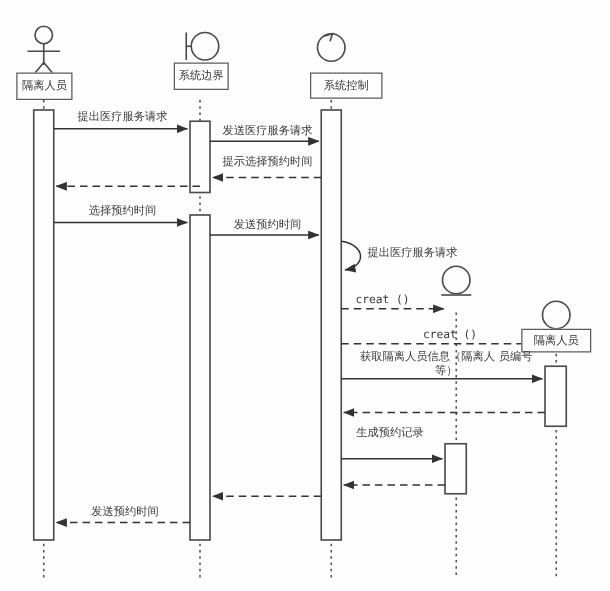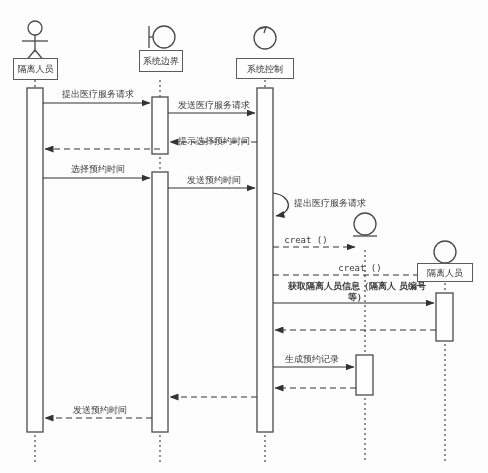--- a/index.html
+++ b/index.html
@@ -31,21 +31,20 @@
     letter-spacing: 0px;
   }
   .lbl.center {
     text-align: center;
     transform: translateX(-50%);
   }
   .lbl.two-line {
     white-space: normal;
     text-align: center;
     line-height: 11px;
-    font-weight: bold;
   }
   .head-box {
     position: absolute;
     box-sizing: border-box;
     border: 1.2px solid #5b5b5b;
     background: #fefefe;
     font-size: 9px;
     color: #333333;
     text-align: center;
     display: flex;
@@ -159,49 +158,49 @@
   </svg>
 
   <div class="head-box" style="left:13px; top:58px; width:45px; height:22px;">
     <span>隔离人员</span>
   </div>
 
   <div class="head-box" style="left:139px; top:50px; width:44px; height:22px;text-align:right;">
     <span>系统边界</span>
   </div>
 
-  <div class="head-box" style="left:236px; top:58px; width:58px; height:21px;">
+  <div class="head-box" style="left:248px; top:58px; width:58px; height:21px;">
     <span>系统控制</span>
   </div>
 
 
   <div class="head-box" style="left:417px; top:263px; width:56px; height:19px;">
     <span>隔离人员</span>
   </div>
 
   <div class="lbl center" style="left:98px; top:89px;">提出医疗服务请求</div>
 
   <div class="lbl center" style="left:214px; top:100px;">发送医疗服务请求</div>
 
-  <div class="lbl center" style="left:214px; top:136px;text-align:center;">提示选择预约时间</div>
+  <div class="lbl center" style="left:214px; top:125px;text-align:center;">提示选择预约时间</div>
 
 
   <div class="lbl center" style="left:98px; top:164px;">选择预约时间</div>
 
   <div class="lbl center" style="left:214px; top:175px;">发送预约时间</div>
 
   <div class="lbl" style="left:294px; top:198px;">提出医疗服务请求</div>
 
   <div class="lbl mono center" style="left:306px; top:235px;">creat ()</div>
 
   <div class="lbl mono center" style="left:360px; top:263px;">creat ()</div>
 
   <div class="lbl two-line" style="left:283px; top:281px; width:148px;">
     <span>获取隔离人员信息（隔离人
 员编号等）</span>
   </div>
 
-  <div class="lbl center" style="left:312px; top:354px;">生成预约记录</div>
+  <div class="lbl center" style="left:312px; top:342px;">生成预约记录</div>
 
   <div class="lbl center" style="left:100px; top:405px;">发送预约时间</div>
 
 
 </div>
 
 </body></html>

